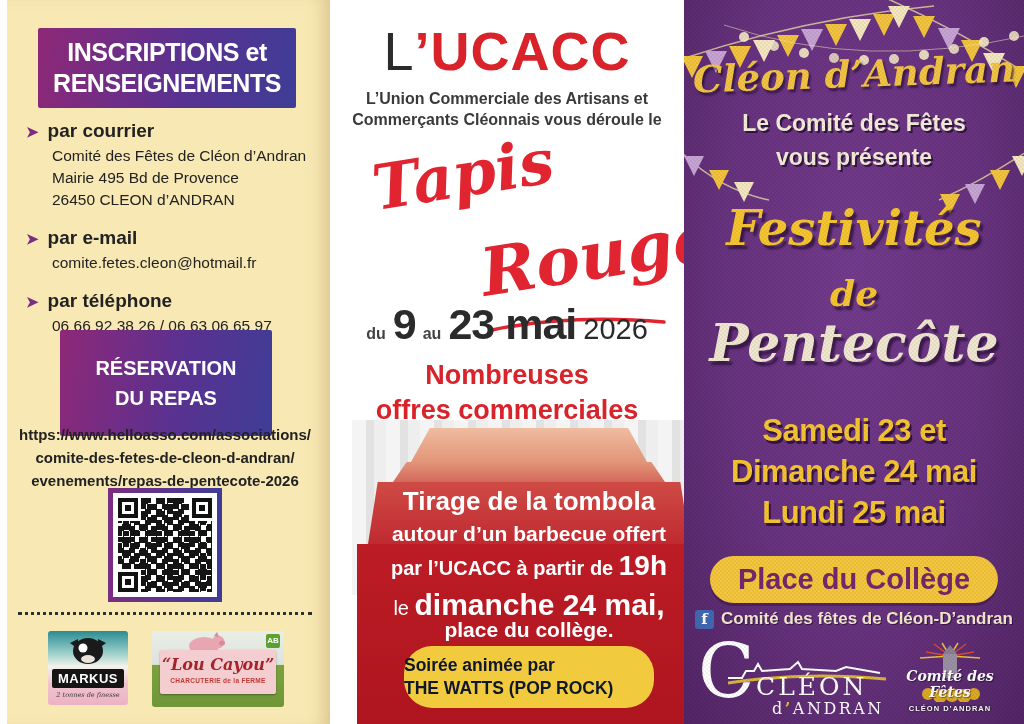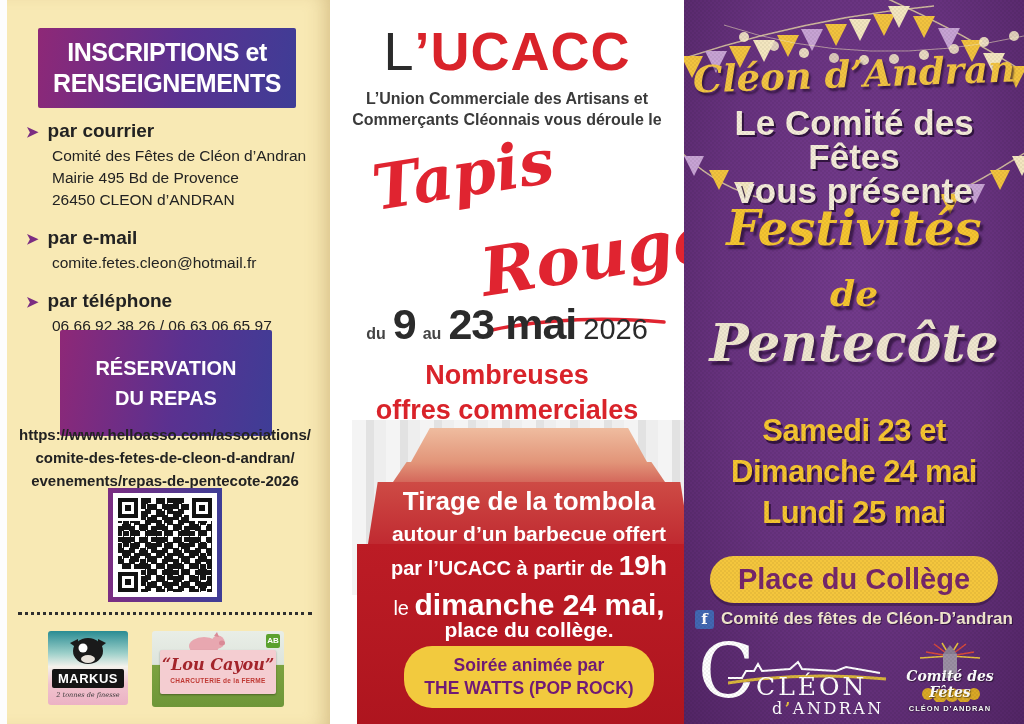--- a/index.html
+++ b/index.html
@@ -79,34 +79,34 @@
   .smain{top:124px;bottom:0;width:344px;background:linear-gradient(180deg,#BC1C25,#A8121C);}
   .st{position:absolute;width:100%;text-align:center;color:#fff;}
   .t1{top:66px;font-size:26px;font-weight:bold;}
   .t2{top:102px;font-size:21px;font-weight:bold;}
   .t3{top:130px;font-size:20px;font-weight:bold;}
   .t3 strong{font-size:28px;}
   .t4{top:168px;font-size:20px;}
   .t4 strong{font-size:30px;font-weight:bold;}
   .t5{top:198px;font-size:21px;font-weight:bold;}
   .pill-mid{position:absolute;top:226px;left:50%;transform:translateX(-50%);width:250px;padding:8px 0;
-            background:#F2CA3E;border-radius:28px;color:#701a75;font-weight:bold;font-size:17.5px;
-            line-height:23px;text-align:center;}
+            background:#F2CA3E;border-radius:28px;color:#0f172a;font-weight:bold;font-size:17.5px;
+            line-height:23px;}
   .credit{position:absolute;right:7px;top:30px;height:260px;writing-mode:vertical-rl;transform:rotate(180deg);
           font-size:6.5px;color:rgba(255,255,255,.9);letter-spacing:.3px;text-align:center;}
 
   
   .panel-right{position:absolute;left:684px;top:0;width:340px;height:724px;
     background:radial-gradient(ellipse at 50% 38%,#733B8C 0%,#67327E 55%,#522565 100%);}
   .panel-right::after{content:"";position:absolute;inset:0;pointer-events:none;opacity:.05;
     background:repeating-conic-gradient(#000 0% 25%,transparent 0% 50%) 0 0/4px 4px;}
   .script-yel{font-family:"DejaVu Serif",serif;font-style:italic;font-weight:bold;color:#F2C443;
               text-shadow:2px 3px 2px rgba(30,10,40,.6);}
   .cda{position:absolute;top:52px;width:100%;text-align:center;font-size:37px;transform:rotate(-2deg);}
-  .presents{position:absolute;top:106px;width:100%;text-align:center;font-size:35px;font-weight:bold;
+  .presents{position:absolute;top:106px;width:100%;text-align:center;font-size:23px;font-weight:bold;
             color:#F4ECD9;line-height:34px;text-shadow:2px 2px 0 rgba(35,12,48,.8);}
   .fest{position:absolute;width:100%;text-align:center;font-family:"DejaVu Serif",serif;
         font-style:italic;font-weight:bold;text-shadow:3px 4px 2px rgba(30,8,40,.6);}
   .f1{top:200px;font-size:48px;color:#F5C531;}
   .f2{top:272px;font-size:36px;color:#F5C531;}
   .f3{top:312px;font-size:52px;color:#EFE6CF;}
   .dates{position:absolute;top:410px;width:100%;text-align:center;font-size:31px;font-weight:bold;
          color:#F5C531;line-height:41px;text-shadow:2px 3px 0 rgba(35,10,45,.75);letter-spacing:-.5px;}
   .pill-place{position:absolute;top:556px;left:50%;transform:translateX(-50%);background:#F4C63D;
               color:#76276B;font-weight:bold;font-size:29px;padding:7px 28px;border-radius:30px;

